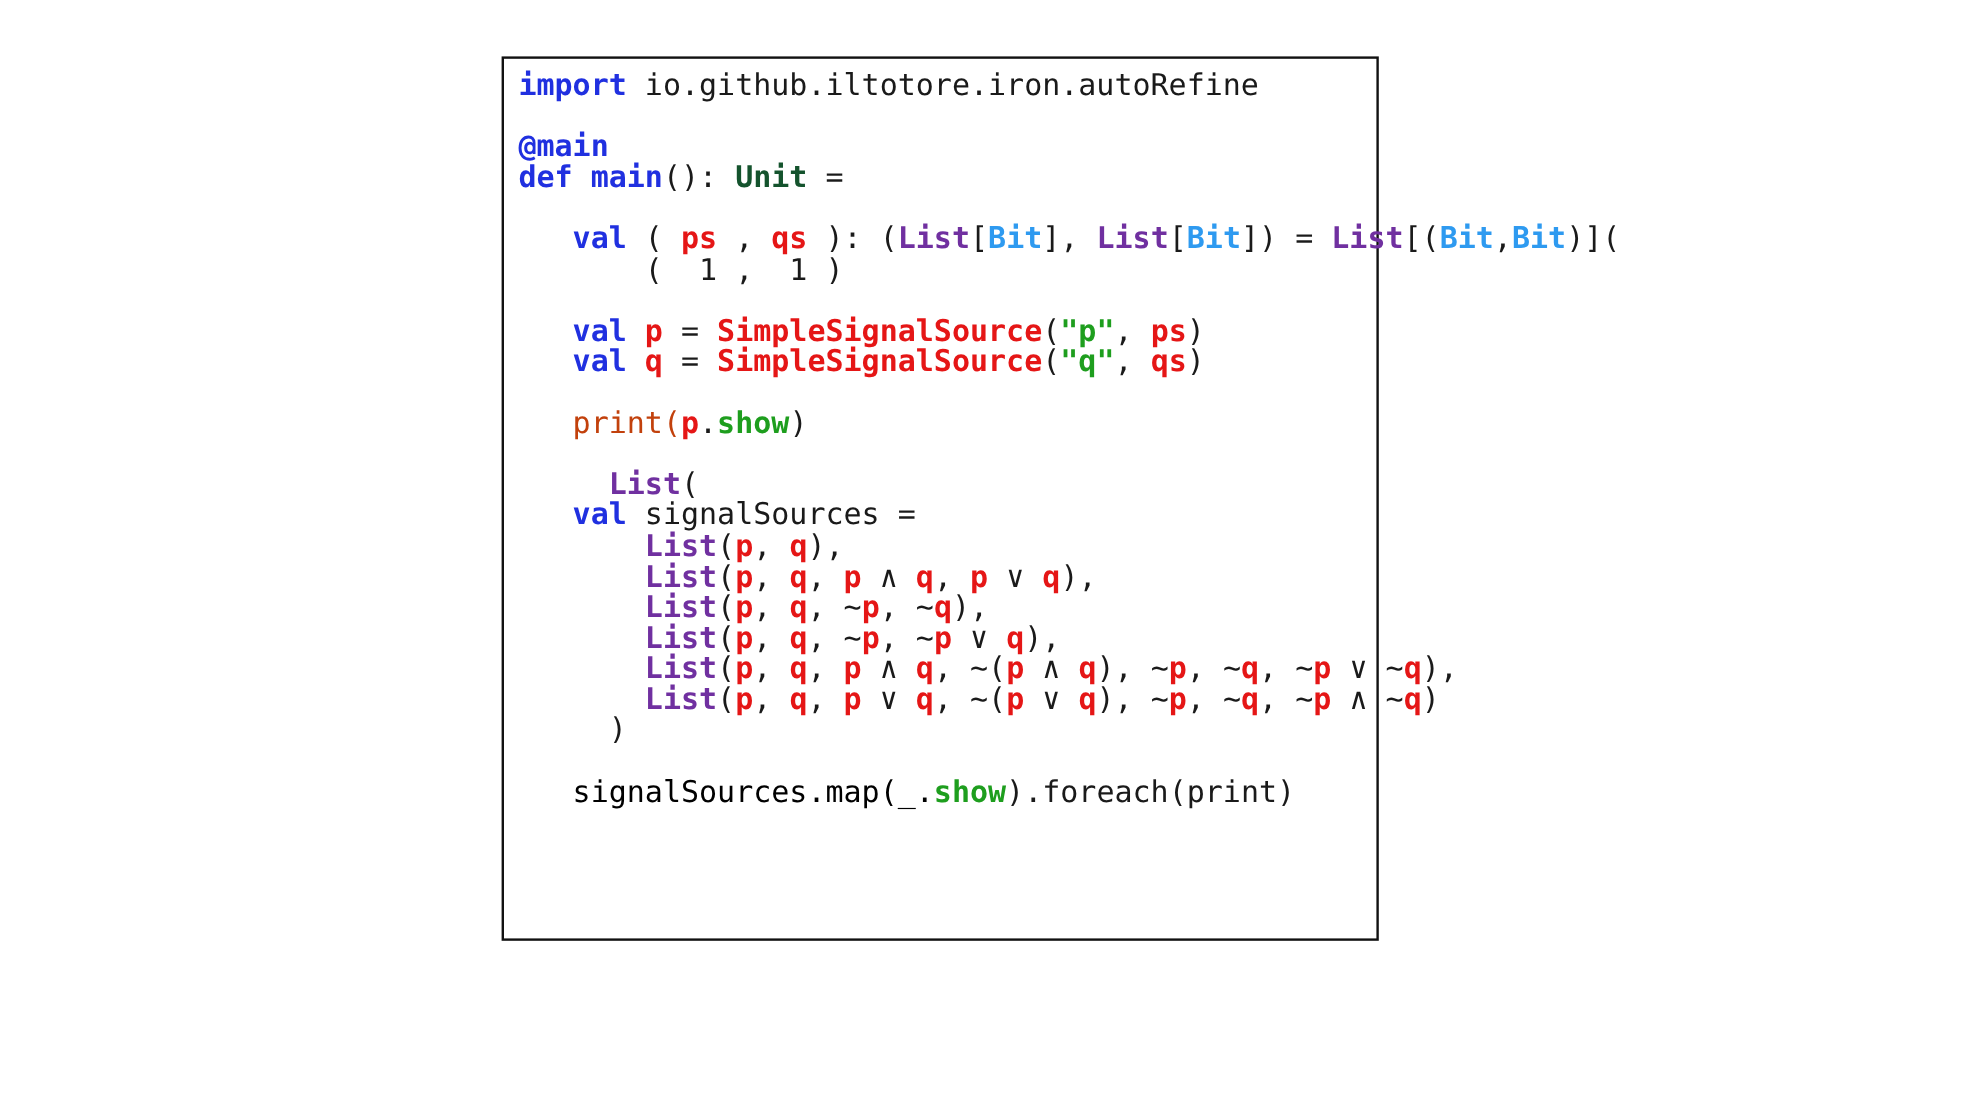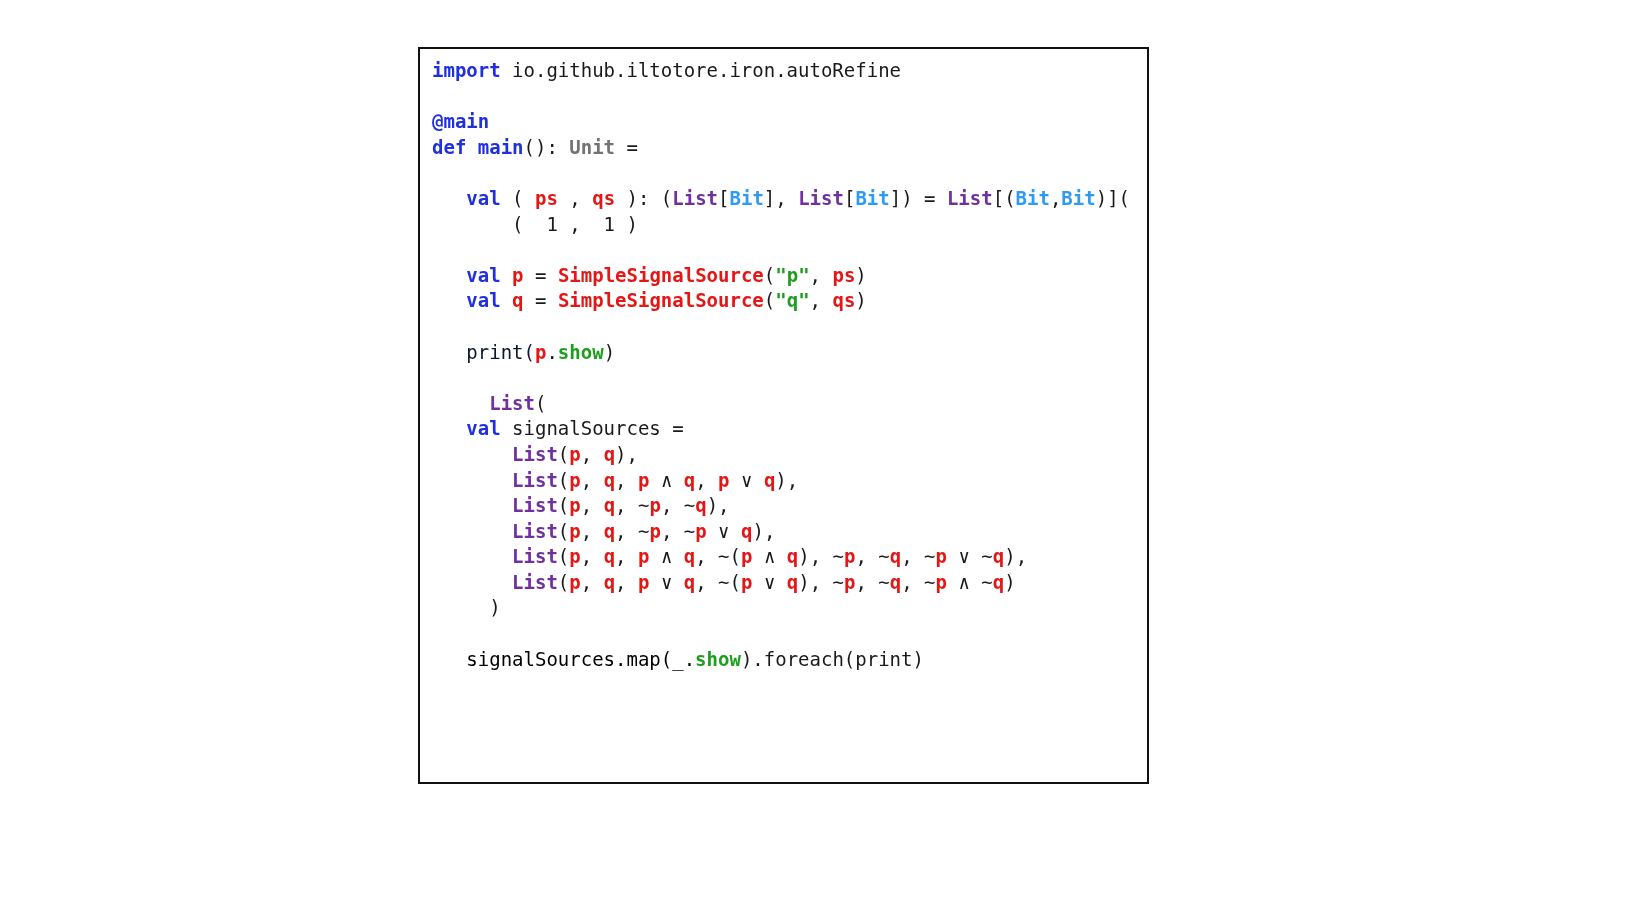--- a/index.html
+++ b/index.html
@@ -22,49 +22,49 @@
     left: 418px;
     top: 47px;
     width: 731px;
     height: 737px;
     box-sizing: border-box;
     background: #ffffff;
     border: 2px solid #111111;
   }
   .code-block {
     padding: 9px 12px;
-    font-size: 19px;
+    font-size: 25px;
     line-height: 25.6px;
     color: #1a1a1a;
   }
   .code-line {
     white-space: pre;
     height: 25.6px;
   }
   .seg { font-weight: normal; }
   .seg.bold { font-weight: bold; }
 </style>
 </head>
 <body>
 
 <div class="stage">
   <div class="code-panel">
     <div class="code-block" id="code-block">
         <div class="code-line"><span class="seg bold" style="color: rgb(32, 48, 224);">import</span><span class="seg" style="color: rgb(26, 26, 26);"> io.github.iltotore.iron.autoRefine</span></div>
         <div class="code-line">&nbsp;</div>
         <div class="code-line"><span class="seg bold" style="color: rgb(32, 48, 224);">@main</span></div>
-        <div class="code-line"><span class="seg bold" style="color: rgb(32, 48, 224);">def main</span><span class="seg" style="color: rgb(26, 26, 26);">(): </span><span class="seg bold" style="color: #737373;">Unit</span><span class="seg" style="color: rgb(26, 26, 26);"> =</span></div>
+        <div class="code-line"><span class="seg bold" style="color: rgb(32, 48, 224);">def main</span><span class="seg" style="color: rgb(26, 26, 26);">(): </span><span class="seg bold" style="color: #14532d;">Unit</span><span class="seg" style="color: rgb(26, 26, 26);"> =</span></div>
         <div class="code-line">&nbsp;</div>
         <div class="code-line"><span class="seg" style="color: rgb(26, 26, 26);">   </span><span class="seg bold" style="color: rgb(32, 48, 224);">val</span><span class="seg" style="color: rgb(26, 26, 26);"> ( </span><span class="seg bold" style="color: rgb(229, 22, 22);">ps</span><span class="seg" style="color: rgb(26, 26, 26);"> , </span><span class="seg bold" style="color: rgb(229, 22, 22);">qs</span><span class="seg" style="color: rgb(26, 26, 26);"> ): (</span><span class="seg bold" style="color: rgb(112, 48, 160);">List</span><span class="seg" style="color: rgb(26, 26, 26);">[</span><span class="seg bold" style="color: rgb(46, 154, 240);">Bit</span><span class="seg" style="color: rgb(26, 26, 26);">], </span><span class="seg bold" style="color: rgb(112, 48, 160);">List</span><span class="seg" style="color: rgb(26, 26, 26);">[</span><span class="seg bold" style="color: rgb(46, 154, 240);">Bit</span><span class="seg" style="color: rgb(26, 26, 26);">]) = </span><span class="seg bold" style="color: rgb(112, 48, 160);">List</span><span class="seg" style="color: rgb(26, 26, 26);">[(</span><span class="seg bold" style="color: rgb(46, 154, 240);">Bit</span><span class="seg" style="color: rgb(26, 26, 26);">,</span><span class="seg bold" style="color: rgb(46, 154, 240);">Bit</span><span class="seg" style="color: rgb(26, 26, 26);">)](</span></div>
         <div class="code-line"><span class="seg" style="color: rgb(26, 26, 26);">       (  1 ,  1 )</span></div>
         <div class="code-line">&nbsp;</div>
         <div class="code-line"><span class="seg" style="color: rgb(26, 26, 26);">   </span><span class="seg bold" style="color: rgb(32, 48, 224);">val</span><span class="seg" style="color: rgb(26, 26, 26);"> </span><span class="seg bold" style="color: rgb(229, 22, 22);">p</span><span class="seg" style="color: rgb(26, 26, 26);"> = </span><span class="seg bold" style="color: rgb(229, 22, 22);">SimpleSignalSource</span><span class="seg" style="color: rgb(26, 26, 26);">(</span><span class="seg bold" style="color: rgb(30, 158, 30);">"p"</span><span class="seg" style="color: rgb(26, 26, 26);">, </span><span class="seg bold" style="color: rgb(229, 22, 22);">ps</span><span class="seg" style="color: rgb(26, 26, 26);">)</span></div>
         <div class="code-line"><span class="seg" style="color: rgb(26, 26, 26);">   </span><span class="seg bold" style="color: rgb(32, 48, 224);">val</span><span class="seg" style="color: rgb(26, 26, 26);"> </span><span class="seg bold" style="color: rgb(229, 22, 22);">q</span><span class="seg" style="color: rgb(26, 26, 26);"> = </span><span class="seg bold" style="color: rgb(229, 22, 22);">SimpleSignalSource</span><span class="seg" style="color: rgb(26, 26, 26);">(</span><span class="seg bold" style="color: rgb(30, 158, 30);">"q"</span><span class="seg" style="color: rgb(26, 26, 26);">, </span><span class="seg bold" style="color: rgb(229, 22, 22);">qs</span><span class="seg" style="color: rgb(26, 26, 26);">)</span></div>
         <div class="code-line">&nbsp;</div>
-        <div class="code-line"><span class="seg" style="color: #0f172a;">   print(</span><span class="seg bold" style="color: rgb(229, 22, 22);">p</span><span class="seg" style="color: rgb(26, 26, 26);">.</span><span class="seg bold" style="color: rgb(30, 158, 30);">show</span><span class="seg" style="color: rgb(26, 26, 26);">)</span></div>
+        <div class="code-line"><span class="seg" style="color: #c2410c;">   print(</span><span class="seg bold" style="color: rgb(229, 22, 22);">p</span><span class="seg" style="color: rgb(26, 26, 26);">.</span><span class="seg bold" style="color: rgb(30, 158, 30);">show</span><span class="seg" style="color: rgb(26, 26, 26);">)</span></div>
         <div class="code-line">&nbsp;</div>
         <div class="code-line"><span class="seg" style="color: rgb(26, 26, 26);">     </span><span class="seg bold" style="color: rgb(112, 48, 160);">List</span><span class="seg" style="color: rgb(26, 26, 26);">(</span></div>
         <div class="code-line"><span class="seg" style="color: rgb(26, 26, 26);">   </span><span class="seg bold" style="color: rgb(32, 48, 224);">val</span><span class="seg" style="color: rgb(26, 26, 26);"> signalSources =</span></div>
         <div class="code-line"><span class="seg" style="color: rgb(26, 26, 26);">       </span><span class="seg bold" style="color: rgb(112, 48, 160);">List</span><span class="seg" style="color: rgb(26, 26, 26);">(</span><span class="seg bold" style="color: rgb(229, 22, 22);">p</span><span class="seg" style="color: rgb(26, 26, 26);">, </span><span class="seg bold" style="color: rgb(229, 22, 22);">q</span><span class="seg" style="color: rgb(26, 26, 26);">),</span></div>
         <div class="code-line"><span class="seg" style="color: rgb(26, 26, 26);">       </span><span class="seg bold" style="color: rgb(112, 48, 160);">List</span><span class="seg" style="color: rgb(26, 26, 26);">(</span><span class="seg bold" style="color: rgb(229, 22, 22);">p</span><span class="seg" style="color: rgb(26, 26, 26);">, </span><span class="seg bold" style="color: rgb(229, 22, 22);">q</span><span class="seg" style="color: rgb(26, 26, 26);">, </span><span class="seg bold" style="color: rgb(229, 22, 22);">p</span><span class="seg" style="color: rgb(26, 26, 26);"> ∧ </span><span class="seg bold" style="color: rgb(229, 22, 22);">q</span><span class="seg" style="color: rgb(26, 26, 26);">, </span><span class="seg bold" style="color: rgb(229, 22, 22);">p</span><span class="seg" style="color: rgb(26, 26, 26);"> ∨ </span><span class="seg bold" style="color: rgb(229, 22, 22);">q</span><span class="seg" style="color: rgb(26, 26, 26);">),</span></div>
         <div class="code-line"><span class="seg" style="color: rgb(26, 26, 26);">       </span><span class="seg bold" style="color: rgb(112, 48, 160);">List</span><span class="seg" style="color: rgb(26, 26, 26);">(</span><span class="seg bold" style="color: rgb(229, 22, 22);">p</span><span class="seg" style="color: rgb(26, 26, 26);">, </span><span class="seg bold" style="color: rgb(229, 22, 22);">q</span><span class="seg" style="color: rgb(26, 26, 26);">, ~</span><span class="seg bold" style="color: rgb(229, 22, 22);">p</span><span class="seg" style="color: rgb(26, 26, 26);">, ~</span><span class="seg bold" style="color: rgb(229, 22, 22);">q</span><span class="seg" style="color: rgb(26, 26, 26);">),</span></div>
         <div class="code-line"><span class="seg" style="color: rgb(26, 26, 26);">       </span><span class="seg bold" style="color: rgb(112, 48, 160);">List</span><span class="seg" style="color: rgb(26, 26, 26);">(</span><span class="seg bold" style="color: rgb(229, 22, 22);">p</span><span class="seg" style="color: rgb(26, 26, 26);">, </span><span class="seg bold" style="color: rgb(229, 22, 22);">q</span><span class="seg" style="color: rgb(26, 26, 26);">, ~</span><span class="seg bold" style="color: rgb(229, 22, 22);">p</span><span class="seg" style="color: rgb(26, 26, 26);">, ~</span><span class="seg bold" style="color: rgb(229, 22, 22);">p</span><span class="seg" style="color: rgb(26, 26, 26);"> ∨ </span><span class="seg bold" style="color: rgb(229, 22, 22);">q</span><span class="seg" style="color: rgb(26, 26, 26);">),</span></div>
         <div class="code-line"><span class="seg" style="color: rgb(26, 26, 26);">       </span><span class="seg bold" style="color: rgb(112, 48, 160);">List</span><span class="seg" style="color: rgb(26, 26, 26);">(</span><span class="seg bold" style="color: rgb(229, 22, 22);">p</span><span class="seg" style="color: rgb(26, 26, 26);">, </span><span class="seg bold" style="color: rgb(229, 22, 22);">q</span><span class="seg" style="color: rgb(26, 26, 26);">, </span><span class="seg bold" style="color: rgb(229, 22, 22);">p</span><span class="seg" style="color: rgb(26, 26, 26);"> ∧ </span><span class="seg bold" style="color: rgb(229, 22, 22);">q</span><span class="seg" style="color: rgb(26, 26, 26);">, ~(</span><span class="seg bold" style="color: rgb(229, 22, 22);">p</span><span class="seg" style="color: rgb(26, 26, 26);"> ∧ </span><span class="seg bold" style="color: rgb(229, 22, 22);">q</span><span class="seg" style="color: rgb(26, 26, 26);">), ~</span><span class="seg bold" style="color: rgb(229, 22, 22);">p</span><span class="seg" style="color: rgb(26, 26, 26);">, ~</span><span class="seg bold" style="color: rgb(229, 22, 22);">q</span><span class="seg" style="color: rgb(26, 26, 26);">, ~</span><span class="seg bold" style="color: rgb(229, 22, 22);">p</span><span class="seg" style="color: rgb(26, 26, 26);"> ∨ ~</span><span class="seg bold" style="color: rgb(229, 22, 22);">q</span><span class="seg" style="color: rgb(26, 26, 26);">),</span></div>
         <div class="code-line"><span class="seg" style="color: rgb(26, 26, 26);">       </span><span class="seg bold" style="color: rgb(112, 48, 160);">List</span><span class="seg" style="color: rgb(26, 26, 26);">(</span><span class="seg bold" style="color: rgb(229, 22, 22);">p</span><span class="seg" style="color: rgb(26, 26, 26);">, </span><span class="seg bold" style="color: rgb(229, 22, 22);">q</span><span class="seg" style="color: rgb(26, 26, 26);">, </span><span class="seg bold" style="color: rgb(229, 22, 22);">p</span><span class="seg" style="color: rgb(26, 26, 26);"> ∨ </span><span class="seg bold" style="color: rgb(229, 22, 22);">q</span><span class="seg" style="color: rgb(26, 26, 26);">, ~(</span><span class="seg bold" style="color: rgb(229, 22, 22);">p</span><span class="seg" style="color: rgb(26, 26, 26);"> ∨ </span><span class="seg bold" style="color: rgb(229, 22, 22);">q</span><span class="seg" style="color: rgb(26, 26, 26);">), ~</span><span class="seg bold" style="color: rgb(229, 22, 22);">p</span><span class="seg" style="color: rgb(26, 26, 26);">, ~</span><span class="seg bold" style="color: rgb(229, 22, 22);">q</span><span class="seg" style="color: rgb(26, 26, 26);">, ~</span><span class="seg bold" style="color: rgb(229, 22, 22);">p</span><span class="seg" style="color: rgb(26, 26, 26);"> ∧ ~</span><span class="seg bold" style="color: rgb(229, 22, 22);">q</span><span class="seg" style="color: rgb(26, 26, 26);">)</span></div>
         <div class="code-line"><span class="seg" style="color: rgb(26, 26, 26);">     )</span></div>

